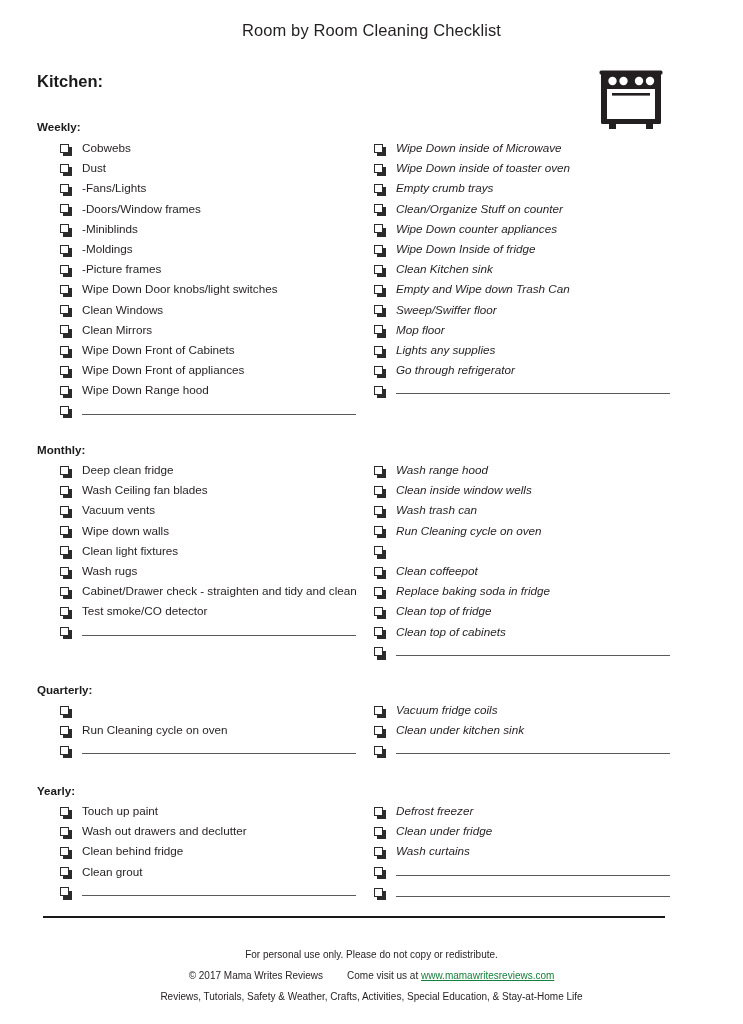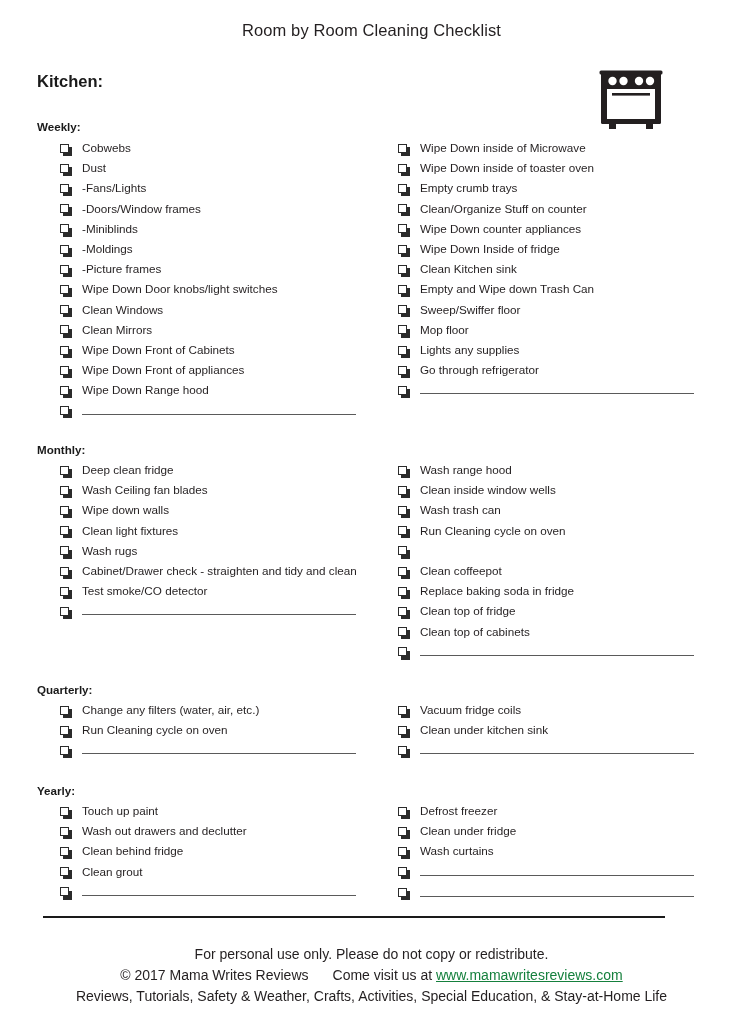--- a/index.html
+++ b/index.html
@@ -62,21 +62,21 @@
     left: 37px;
     font-size: 11.6px;
     font-weight: 700;
     color: #1a1a1a;
   }
 
   .col {
     position: absolute;
   }
   .col-left  { left: 60px;  width: 300px; }
-  .col-right { left: 398px; width: 300px; }
+  .col-right { left: 374px; width: 300px; font-style: italic; }
 
   .item {
     display: flex;
     align-items: flex-start;
     min-height: 20.2px;
     line-height: 20.2px;
   }
   .item-blank { min-height: 21px; }
 
   
@@ -125,21 +125,21 @@
     width: 622px;
     height: 0;
     border-top: 2.6px solid #1a1a1a;
   }
   .footer {
     position: absolute;
     left: 0;
     top: 944px;
     width: 743px;
     text-align: center;
-    font-size: 14px;
+    font-size: 10px;
     line-height: 21px;
     color: #231f20;
   }
   .footer-line2 {
     display: flex;
     justify-content: center;
     align-items: baseline;
     gap: 24px;
   }
   .footer-link {
@@ -296,20 +296,24 @@
       <div class="item">
         <span class="cbx"></span>
         <span class="item-text">Deep clean fridge</span>
       </div>
       <div class="item">
         <span class="cbx"></span>
         <span class="item-text">Wash Ceiling fan blades</span>
       </div>
       <div class="item">
         <span class="cbx"></span>
+        <span class="item-text">Vacuum vents</span>
+      </div>
+      <div class="item">
+        <span class="cbx"></span>
         <span class="item-text">Wipe down walls</span>
       </div>
       <div class="item">
         <span class="cbx"></span>
         <span class="item-text">Clean light fixtures</span>
       </div>
       <div class="item">
         <span class="cbx"></span>
         <span class="item-text">Wash rugs</span>
       </div>
@@ -365,21 +369,20 @@
       <div class="item item-blank">
         <span class="cbx"></span>
         <span class="rule"></span>
       </div>
     </div>
 
   <div class="section-label" style="top:683px;">Quarterly:</div>
   <div class="col col-left" style="top:700px;">
       <div class="item">
         <span class="cbx"></span>
-        <span class="item-text">Change any filters (water, air, etc.)</span>
       </div>
       <div class="item">
         <span class="cbx"></span>
         <span class="item-text">Run Cleaning cycle on oven</span>
       </div>
       <div class="item item-blank">
         <span class="cbx"></span>
         <span class="rule"></span>
       </div>
     </div>

